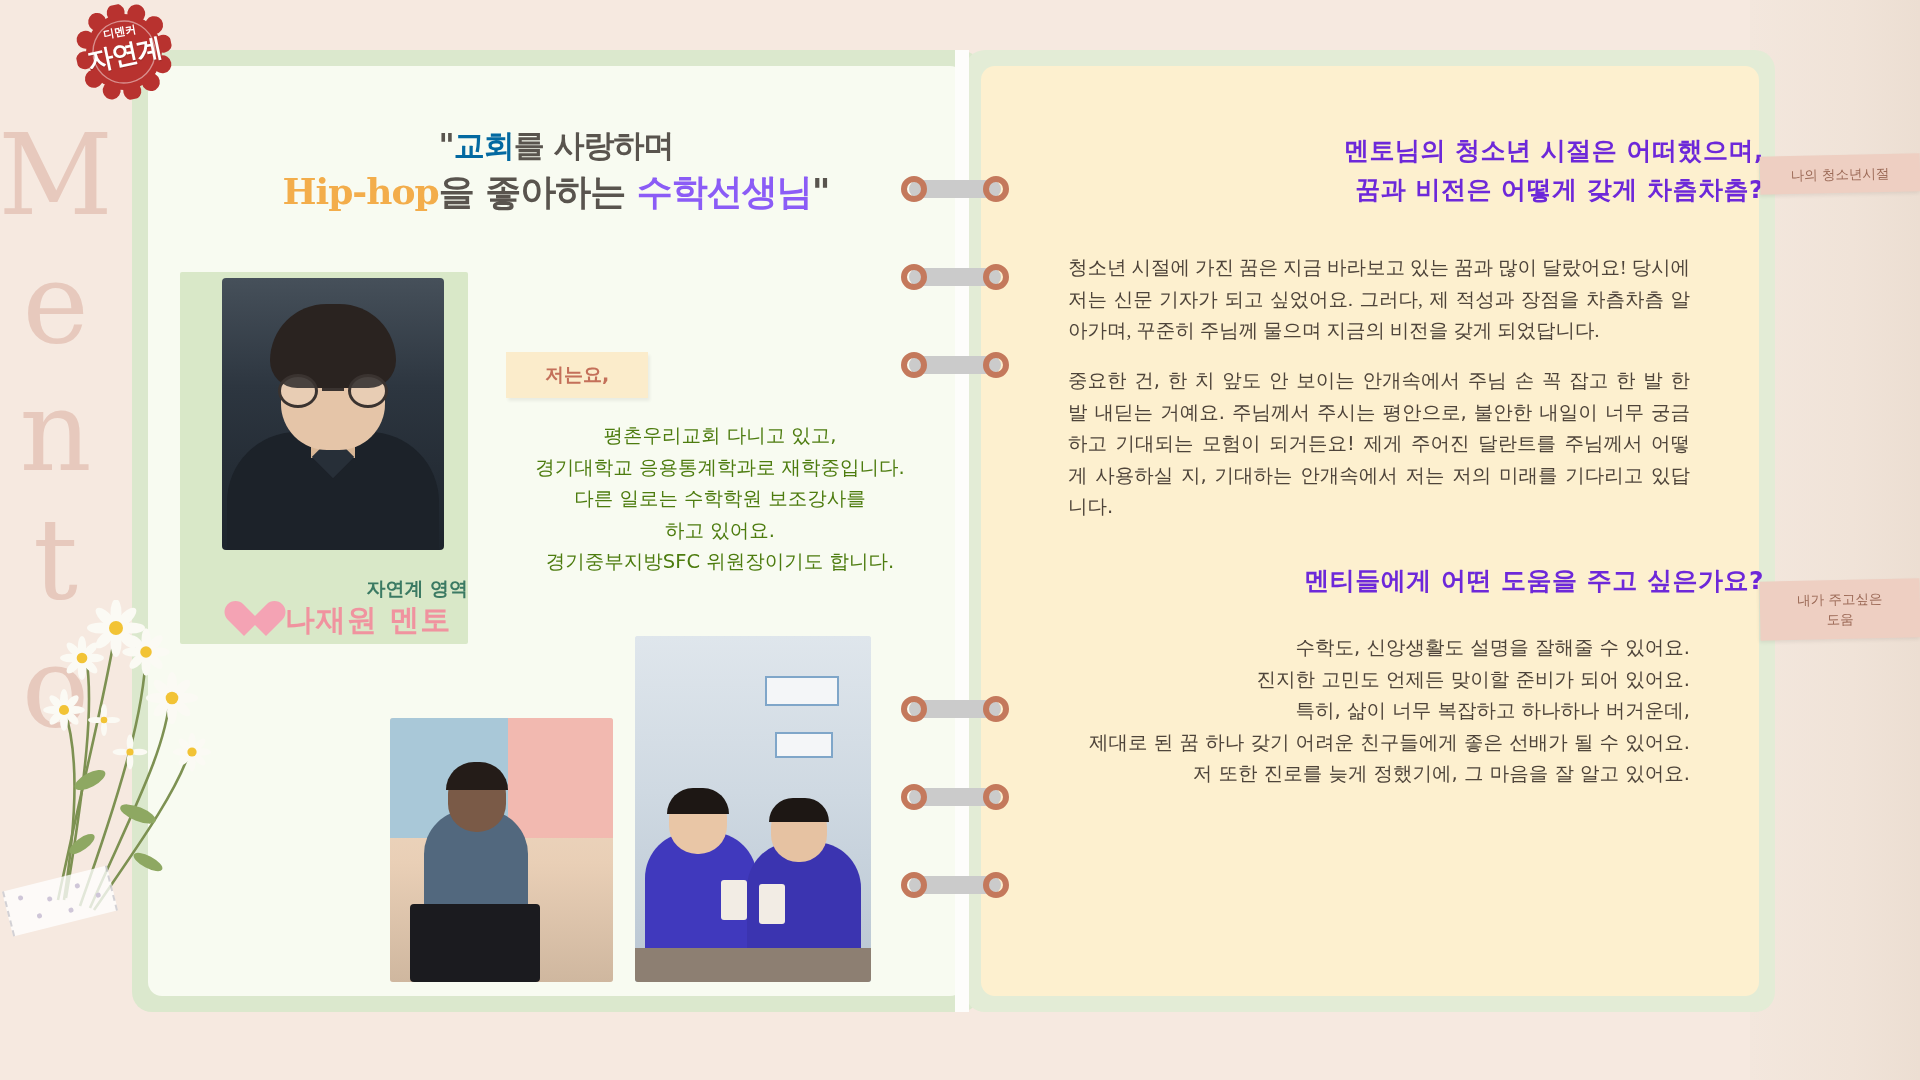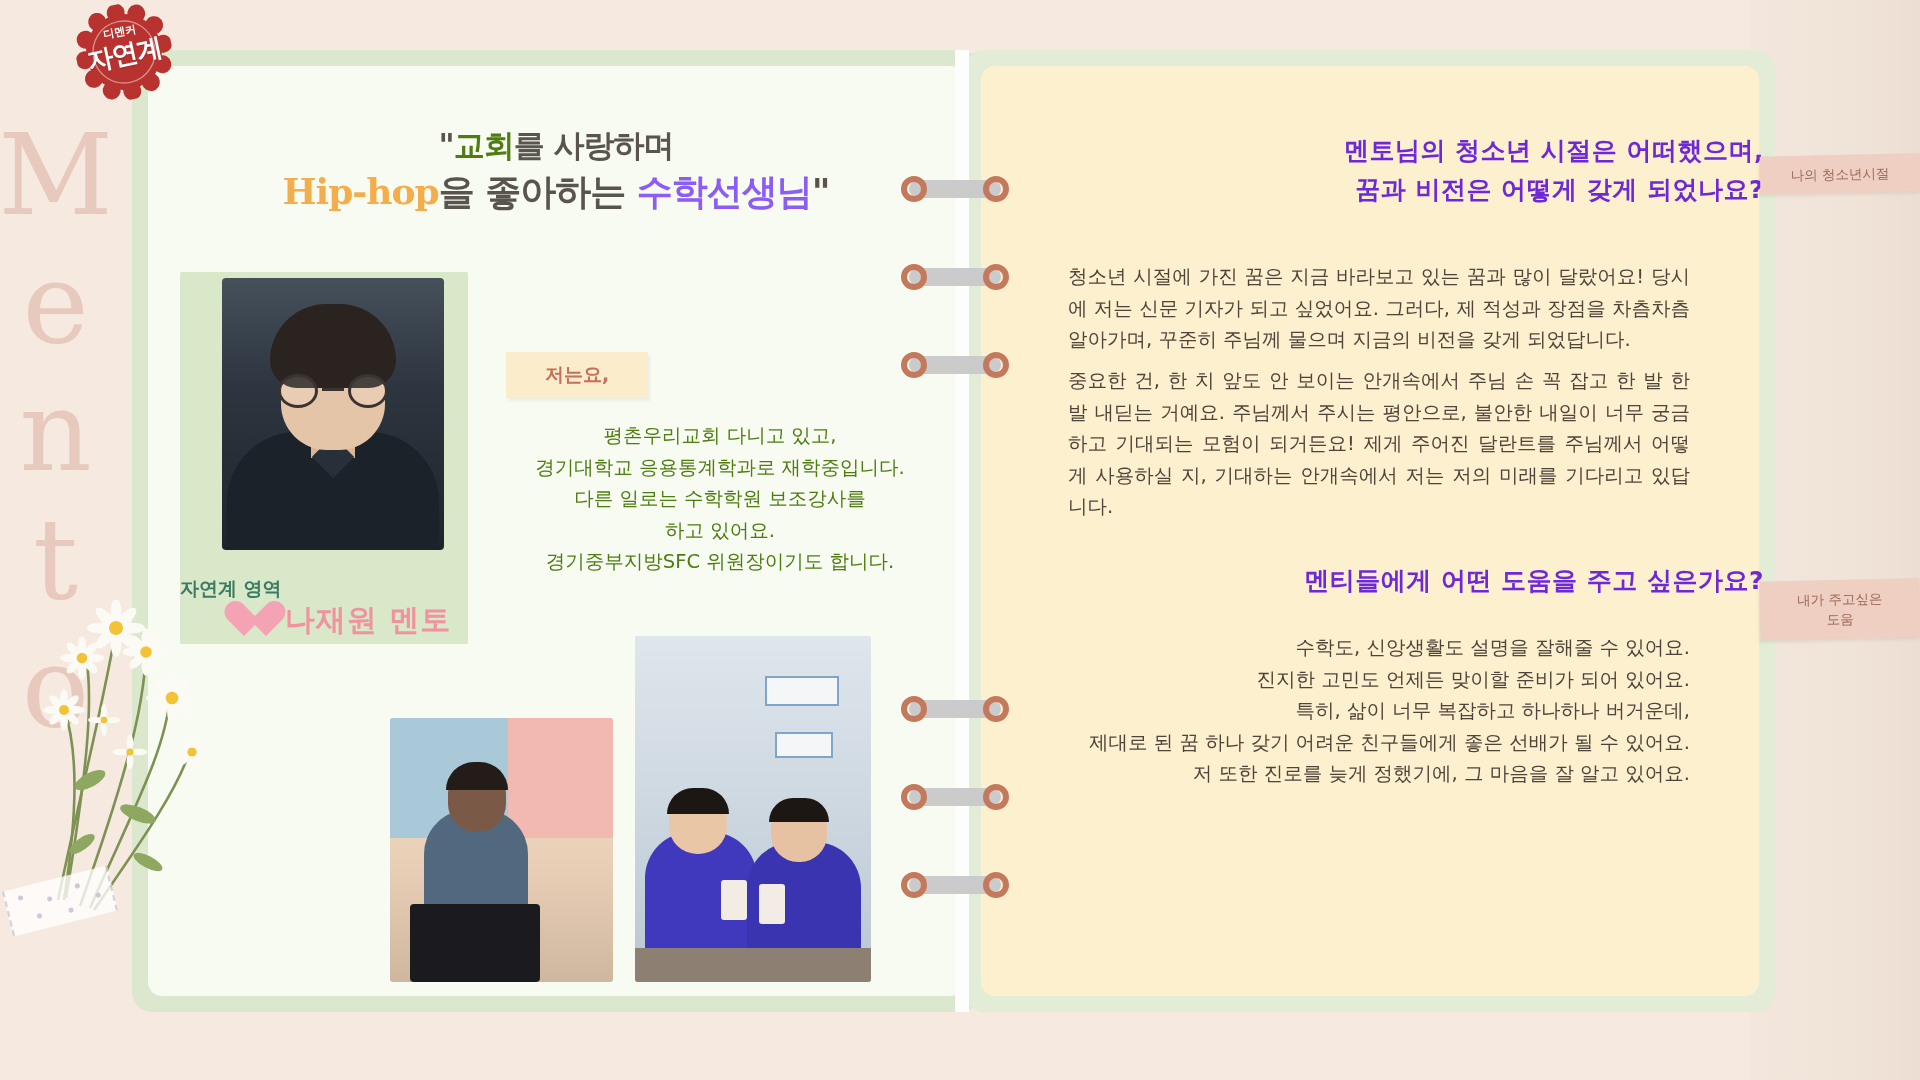--- a/index.html
+++ b/index.html
@@ -81,21 +81,21 @@
   .ring .o.l { left: 0; }
   .ring .o.r { right: 0; }
   
   .title {
     position: absolute; left: 148px; top: 125px; width: 816px;
     text-align: center; font-family: "DejaVu Serif","Liberation Serif",serif;
     font-weight: 700; color: #59544e; letter-spacing: -1px;
   }
   .title .l1 { font-size: 31px; line-height: 1.35; }
   .title .l2 { font-size: 36px; line-height: 1.35; }
-  .c-orange { color: #4d7c0f; margin-top: 48px; }
+  .c-orange { color: #0369a1; margin-top: 48px; }
   .c-amber  { color: #f3ad4b; }
   .c-salmon { color: #8b5cf6; }
   .photo-frame {
     position: absolute; left: 180px; top: 272px; width: 288px; height: 372px;
     background: #d9e8c8; border-radius: 2px;
   }
   .photo-main {
     position: absolute; left: 222px; top: 278px; width: 222px; height: 272px;
     border-radius: 4px; overflow: hidden;
     background: linear-gradient(180deg,#46505a 0%,#2d3640 40%,#1d242c 100%);
@@ -125,21 +125,21 @@
   }
   .ph-neck {
     position: absolute; left: 50%; bottom: 92px; transform: translateX(-50%);
     width: 44px; height: 34px; background: #d9b796;
   }
   .ph-collar {
     position: absolute; left: 50%; bottom: 78px; transform: translateX(-50%) rotate(45deg);
     width: 30px; height: 30px; background: #272f38;
   }
   .area-label {
-    position: absolute; left: 180px; top: 576px; width: 288px; text-align: left;
+    position: absolute; left: 180px; top: 576px; width: 288px; text-align: right;
     color: #3b7a63; font-size: 19px; font-weight: 600;
   }
   .name-row {
     position: absolute; left: 180px; top: 600px; width: 324px;
     display: flex; align-items: center; justify-content: center; gap: 10px;
   }
   .heart { width: 42px; height: 38px; position: relative; flex: none; }
   .heart::before, .heart::after {
     content: ""; position: absolute; top: 0; width: 22px; height: 34px;
     background: #f4a3b4; border-radius: 22px 22px 0 0;
@@ -339,23 +339,23 @@
       <div class="pc-h2"></div>
     <div class="pc-hr1"></div>
       <div class="pc-hr2"></div>
     <div class="pc-cup1"></div>
       <div class="pc-cup2"></div>
     <div class="pc-desk"></div>
   </div>
 
   <div class="q" style="top:132px;">
       <div>멘토님의 청소년 시절은 어떠했으며,</div>
-      <div>꿈과 비전은 어떻게 갖게 되었나요?</div>
-    </div>
-  <div class="a" style="top:261px;">청소년 시절에 가진 꿈은 지금 바라보고 있는 꿈과 많이 달랐어요! 당시에 저는 신문 기자가 되고 싶었어요. 그러다, 제 적성과 장점을 차츰차츰 알아가며, 꾸준히 주님께 물으며 지금의 비전을 갖게 되었답니다.</div>
+      <div>꿈과 비전은 어떻게 갖게 차츰차츰?</div>
+    </div>
+  <div class="a" style="top:252px;font-family:Liberation Serif, serif;">청소년 시절에 가진 꿈은 지금 바라보고 있는 꿈과 많이 달랐어요! 당시에 저는 신문 기자가 되고 싶었어요. 그러다, 제 적성과 장점을 차츰차츰 알아가며, 꾸준히 주님께 물으며 지금의 비전을 갖게 되었답니다.</div>
   <div class="a" style="top:365px;">중요한 건, 한 치 앞도 안 보이는 안개속에서 주님 손 꼭 잡고 한 발 한 발 내딛는 거예요. 주님께서 주시는 평안으로, 불안한 내일이 너무 궁금하고 기대되는 모험이 되거든요! 제게 주어진 달란트를 주님께서 어떻게 사용하실 지, 기대하는 안개속에서 저는 저의 미래를 기다리고 있답니다.</div>
   <div class="q" style="top:562px;">
       <div>멘티들에게 어떤 도움을 주고 싶은가요?</div>
     </div>
   <div class="a plain" style="top:632px;">
       <div>수학도, 신앙생활도 설명을 잘해줄 수 있어요.</div>
       <div>진지한 고민도 언제든 맞이할 준비가 되어 있어요.</div>
       <div>특히, 삶이 너무 복잡하고 하나하나 버거운데,</div>
       <div>제대로 된 꿈 하나 갖기 어려운 친구들에게 좋은 선배가 될 수 있어요.</div>
       <div>저 또한 진로를 늦게 정했기에, 그 마음을 잘 알고 있어요.</div>

